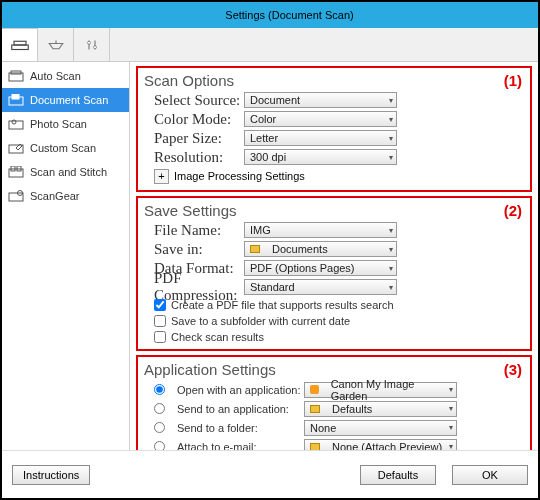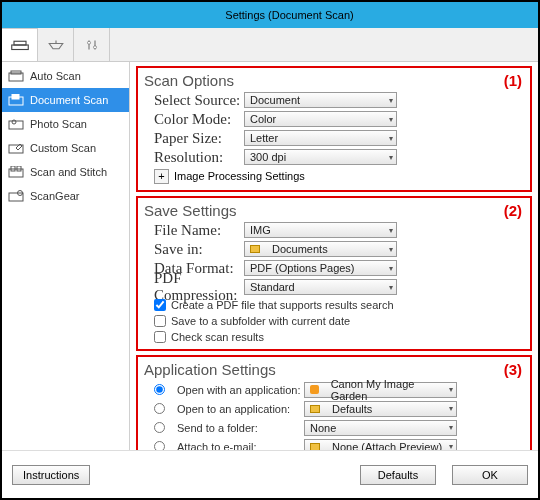--- a/index.html
+++ b/index.html
@@ -227,21 +227,21 @@
                 <span class="withicon">
                   <span class="gico"></span>
                   <span>Canon My Image Garden</span>
                 </span>
                 <span class="chev">▾</span>
               </div>
           </div>
           <div class="app-row">
             <label class="rad">
                 <input type="radio" name="ap" style="">
-                <span>Open to an application:</span>
+                <span>Send to an application:</span>
               </label>
             <div class="sel">
                 <span class="withicon">
                   <span class="fico"></span>
                   <span>Defaults</span>
                 </span>
                 <span class="chev">▾</span>
               </div>
           </div>
           <div class="app-row">

